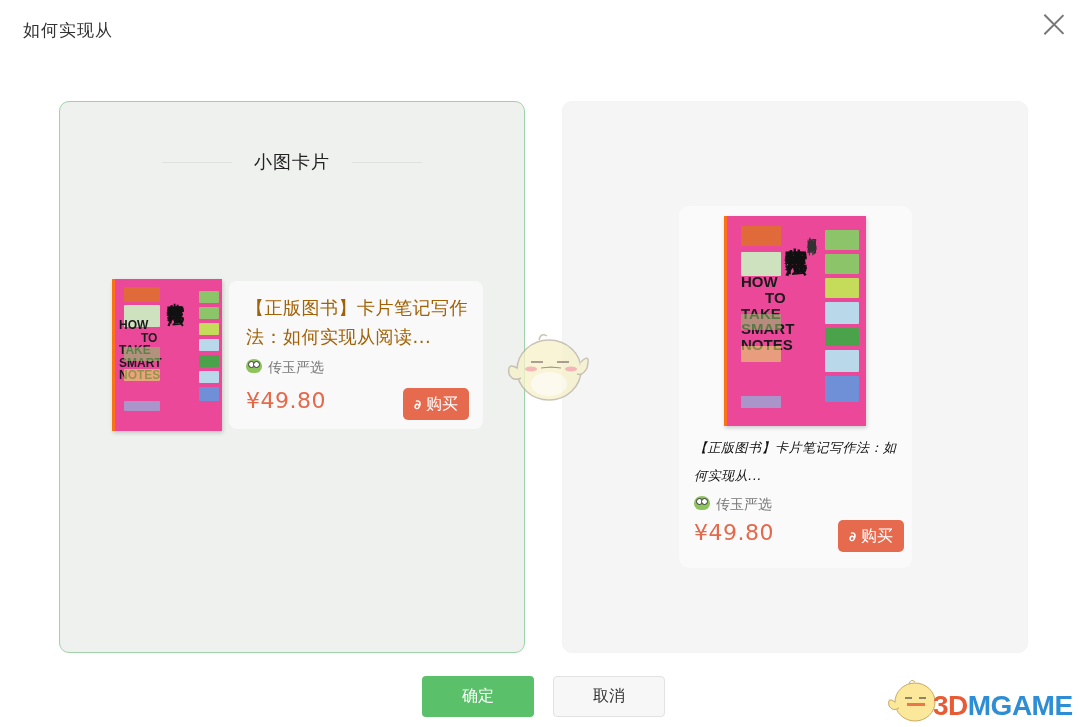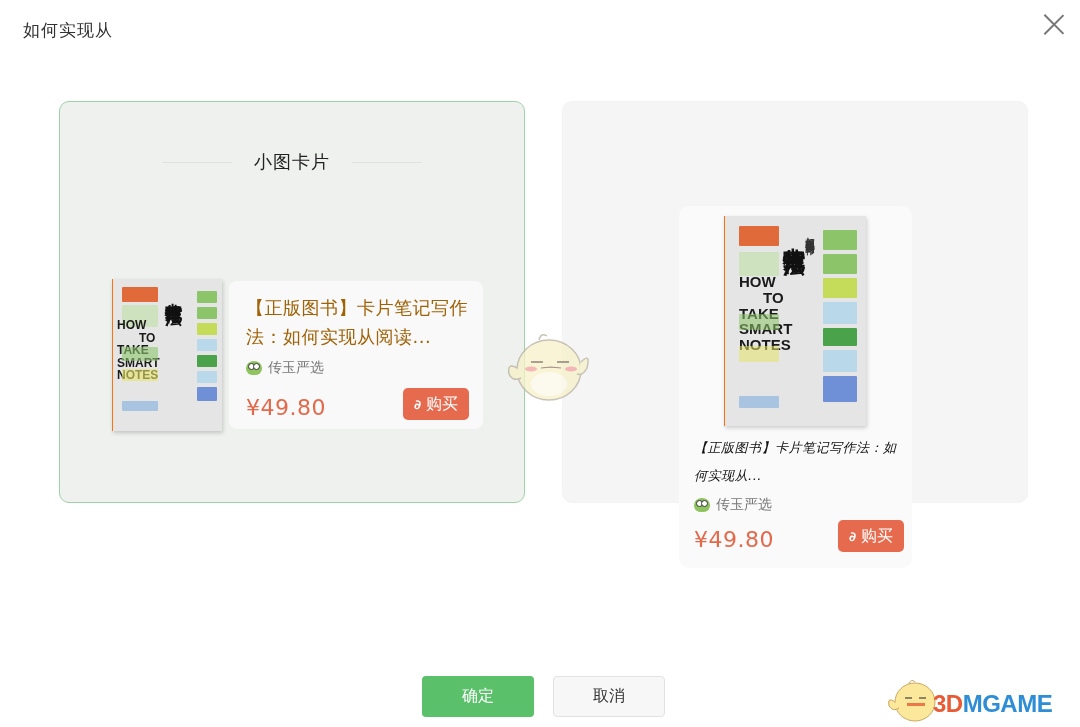--- a/index.html
+++ b/index.html
@@ -7,65 +7,65 @@
   body { font-family: "DejaVu Sans", "Liberation Sans", sans-serif; color: #222; position: relative; }
 
   .dialog-title { position: absolute; left: 23px; top: 19px; font-size: 17px; color: #333; letter-spacing: 1px; }
   .close-btn { position: absolute; left: 1040px; top: 10px; width: 28px; height: 28px; cursor: pointer; }
   .close-btn::before, .close-btn::after {
     content: ""; position: absolute; left: 13px; top: 1px; width: 1.6px; height: 27px; background: #777;
   }
   .close-btn::before { transform: rotate(45deg); }
   .close-btn::after { transform: rotate(-45deg); }
 
-  .option { position: absolute; top: 101px; height: 402px; border-radius: 10px; cursor: pointer; }
+  .option { position: absolute; top: 101px; height: 552px; border-radius: 10px; cursor: pointer; }
   .option.small { left: 59px; width: 466px; background: #eef1ee; border: 1.5px solid #9ed3a8; }
   .option.large { left: 562px; width: 466px; background: #f5f5f5; border: 1px solid #f3f3f3; }
 
   .option-heading { position: absolute; top: 48px; left: 0; width: 100%; display: flex; justify-content: center; align-items: center; gap: 22px; }
   .option-heading .line { width: 70px; height: 1px; background: #e0e0e0; }
   .option-heading .text { font-size: 18px; color: #222; letter-spacing: 1px; }
 
   
   .sm-card { position: absolute; left: 52px; top: 177px; width: 372px; height: 152px; }
   .sm-cover { position: absolute; left: 0; top: 0; width: 110px; height: 152px; }
   .sm-info { position: absolute; left: 117px; top: 2px; width: 254px; height: 148px; background: #f8f9f8; border-radius: 8px; padding: 12px 14px 0 17px; }
   .sm-title { font-size: 18px; line-height: 29px; color: #a16207; height: 58px; overflow: hidden; letter-spacing: 0.5px; }
-  .shop { display: flex; align-items: center; gap: 6px; margin-top: 8px; }
+  .shop { display: flex; align-items: flex-start; gap: 6px; margin-top: 8px; }
   .shop-icon { width: 16px; height: 14px; border-radius: 50% 50% 45% 45%; background: #8fc35e; position: relative; }
   .shop-icon::before, .shop-icon::after { content: ""; position: absolute; top: 2px; width: 5px; height: 5px; border-radius: 50%; background: #fff; border: 1px solid #333; }
   .shop-icon::before { left: 2px; } .shop-icon::after { right: 2px; }
   .shop-name { font-size: 14px; color: #777; }
-  .price-row { display: flex; justify-content: space-between; align-items: flex-end; margin-top: 11px; }
+  .price-row { display: flex; justify-content: space-between; align-items: flex-start; margin-top: 11px; }
   .price { font-size: 22px; color: #e4694b; letter-spacing: 0.5px; }
   .buy-btn { height: 32px; padding: 0 11px; background: #e66a4e; color: #fff; border-radius: 5px; font-size: 16px; display: flex; align-items: center; gap: 5px; cursor: pointer; }
   .link-icon { font-size: 13px; font-weight: bold; }
 
   
   .lg-card { position: absolute; left: 116px; top: 104px; width: 233px; height: 362px; background: #fafafa; border-radius: 10px; }
   .lg-cover { position: absolute; left: 8px; top: 6px; width: 216px; height: 218px; display: flex; justify-content: center; align-items: center; }
   .lg-info { position: absolute; left: 15px; top: 228px; width: 210px; }
   .lg-title { font-size: 13px; line-height: 28px; color: #111; height: 56px; overflow: hidden; letter-spacing: 0.5px; font-style: italic; }
   .lg-info .shop { margin-top: 6px; }
   .lg-info .price-row { margin-top: 6px; }
 
   
-  .book { position: relative; background: #e5e5e5; border-left: 1px solid #f97316; box-shadow: 1px 2px 4px rgba(0,0,0,0.18); overflow: hidden; }
+  .book { position: relative; background: #ec4899; border-left: 3px solid #f97316; box-shadow: 1px 2px 4px rgba(0,0,0,0.18); overflow: hidden; }
   .book .spine-text { position: absolute; font-weight: bold; color: #111; writing-mode: vertical-rl; letter-spacing: 1px; }
   .book .eng { position: absolute; font-weight: bold; color: #1a1a1a; line-height: 1.05; font-family: "Liberation Sans", sans-serif; }
   .book .blk { position: absolute; border-radius: 1px; }
 
   .footer { position: absolute; top: 676px; left: 0; width: 100%; }
   .btn { position: absolute; height: 41px; width: 112px; border-radius: 4px; font-size: 16px; display: flex; justify-content: center; align-items: center; cursor: pointer; }
   .btn.ok { left: 422px; background: #5ac06a; color: #fff; }
   .btn.cancel { left: 553px; background: #f7f7f7; border: 1px solid #e2e2e2; color: #333; }
 
   .mascot { position: absolute; left: 503px; top: 322px; width: 88px; height: 86px; opacity: 0.75; }
   .watermark { position: absolute; left: 885px; top: 676px; width: 190px; height: 48px; }
-  .wm-text { position: absolute; left: 48px; top: 14px; font-family: "Liberation Sans", sans-serif; font-weight: bold; font-size: 24px; letter-spacing: -0.5px; }
+  .wm-text { position: absolute; left: 48px; top: 14px; font-family: "Liberation Sans", sans-serif; font-weight: bold; font-size: 28px; letter-spacing: -0.5px; }
   .wm-text .three { color: #e85b34; }
   .wm-text .rest { color: #2d8ed6; }
 </style>
 </head>
 <body>
 
 <div>
   <div class="dialog-title">如何实现从</div>
   <div class="close-btn"></div>
 

